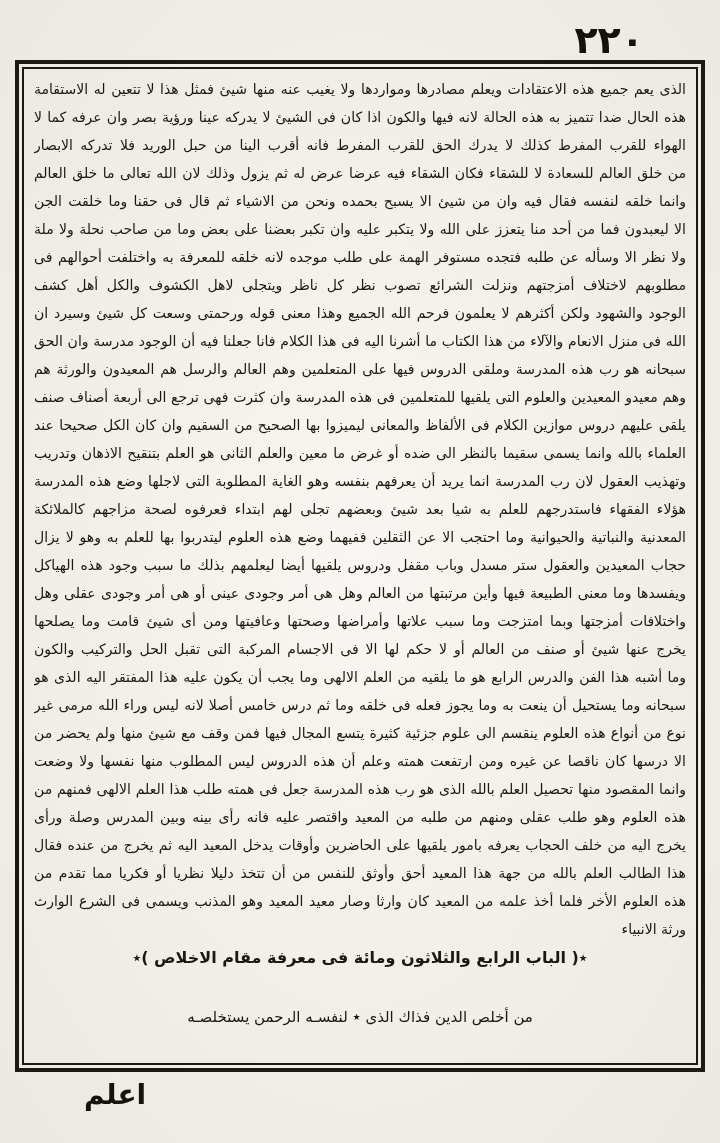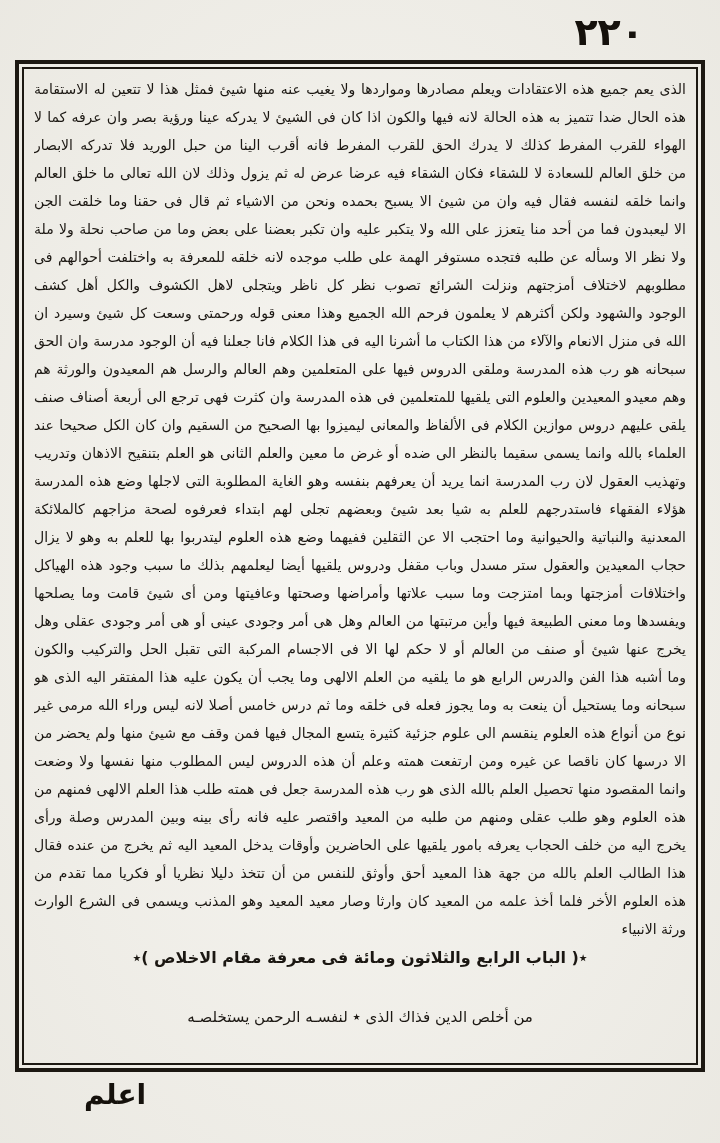--- a/index.html
+++ b/index.html
@@ -11,21 +11,21 @@
   }
   .scan {
     position: relative;
     width: 720px; height: 1143px;
     background:
       radial-gradient(ellipse at 50% 50%, rgba(255,255,255,0.35), rgba(0,0,0,0.04)),
       #f4f2eb;
   }
   .pagenum {
     position: absolute;
-    top: 10px; right: 76px;
+    top: 18px; right: 76px;
     font-size: 38px;
     font-weight: bold;
     color: #15110c;
     direction: rtl;
     letter-spacing: -2px;
   }
   .frame-outer {
     position: absolute;
     left: 15px; top: 60px;
     width: 690px; height: 1012px;
@@ -103,22 +103,22 @@
           <div class="text-line">الوجود والشهود ولكن أكثرهم لا يعلمون فرحم الله الجميع وهذا معنى قوله ورحمتى وسعت كل شيئ وسيرد ان شاء</div>
           <div class="text-line">الله فى منزل الانعام والآلاء من هذا الكتاب ما أشرنا اليه فى هذا الكلام فانا جعلنا فيه أن الوجود مدرسة وان الحق</div>
           <div class="text-line">سبحانه هو رب هذه المدرسة وملقى الدروس فيها على المتعلمين وهم العالم والرسل هم المعيدون والورثة هم المذنبون</div>
           <div class="text-line">وهم معيدو المعيدين والعلوم التى يلقيها للمتعلمين فى هذه المدرسة وان كثرت فهى ترجع الى أربعة أصناف صنف</div>
           <div class="text-line">يلقى عليهم دروس موازين الكلام فى الألفاظ والمعانى ليميزوا بها الصحيح من السقيم وان كان الكل صحيحا عند</div>
           <div class="text-line">العلماء بالله وانما يسمى سقيما بالنظر الى ضده أو غرض ما معين والعلم الثانى هو العلم بتنقيح الاذهان وتدريب الافكار</div>
           <div class="text-line">وتهذيب العقول لان رب المدرسة انما يريد أن يعرفهم بنفسه وهو الغاية المطلوبة التى لاجلها وضع هذه المدرسة وجمع</div>
           <div class="text-line">هؤلاء الفقهاء فاستدرجهم للعلم به شيا بعد شيئ وبعضهم تجلى لهم ابتداء فعرفوه لصحة مزاجهم كالملائكة والاجسام</div>
           <div class="text-line">المعدنية والنباتية والحيوانية وما احتجب الا عن الثقلين ففيهما وضع هذه العلوم ليتدربوا بها للعلم به وهو لا يزال خلف</div>
           <div class="text-line">حجاب المعيدين والعقول ستر مسدل وباب مقفل ودروس يلقيها أيضا ليعلمهم بذلك ما سبب وجود هذه الهياكل</div>
+          <div class="text-line">ويفسدها وما معنى الطبيعة فيها وأين مرتبتها من العالم وهل هى أمر وجودى عينى أو هى أمر وجودى عقلى وهل</div>
           <div class="text-line">واختلافات أمزجتها وبما امتزجت وما سبب علاتها وأمراضها وصحتها وعافيتها ومن أى شيئ قامت وما يصلحها</div>
-          <div class="text-line">ويفسدها وما معنى الطبيعة فيها وأين مرتبتها من العالم وهل هى أمر وجودى عينى أو هى أمر وجودى عقلى وهل</div>
           <div class="text-line">يخرج عنها شيئ أو صنف من العالم أو لا حكم لها الا فى الاجسام المركبة التى تقبل الحل والتركيب والكون والفساد</div>
           <div class="text-line">وما أشبه هذا الفن والدرس الرابع هو ما يلقيه من العلم الالهى وما يجب أن يكون عليه هذا المفتقر اليه الذى هو الله</div>
           <div class="text-line">سبحانه وما يستحيل أن ينعت به وما يجوز فعله فى خلقه وما ثم درس خامس أصلا لانه ليس وراء الله مرمى غير ان كل</div>
           <div class="text-line">نوع من أنواع هذه العلوم ينقسم الى علوم جزئية كثيرة يتسع المجال فيها فمن وقف مع شيئ منها ولم يحضر من الدروس</div>
           <div class="text-line">الا درسها كان ناقصا عن غيره ومن ارتفعت همته وعلم أن هذه الدروس ليس المطلوب منها نفسها ولا وضعت لعينها</div>
           <div class="text-line">وانما المقصود منها تحصيل العلم بالله الذى هو رب هذه المدرسة جعل فى همته طلب هذا العلم الالهى فمنهم من طلبه بمقدمات</div>
           <div class="text-line">هذه العلوم وهو طلب عقلى ومنهم من طلبه من المعيد واقتصر عليه فانه رأى بينه وبين المدرس وصلة ورأى رسولا</div>
           <div class="text-line">يخرج اليه من خلف الحجاب يعرفه بامور يلقيها على الحاضرين وأوقات يدخل المعيد اليه ثم يخرج من عنده فقال</div>
           <div class="text-line">هذا الطالب العلم بالله من جهة هذا المعيد أحق وأوثق للنفس من أن تتخذ دليلا نظريا أو فكريا مما تقدم من</div>
           <div class="text-line">هذه العلوم الأخر فلما أخذ علمه من المعيد كان وارثا وصار معيد المعيد وهو المذنب ويسمى فى الشرع الوارث وهم</div>

